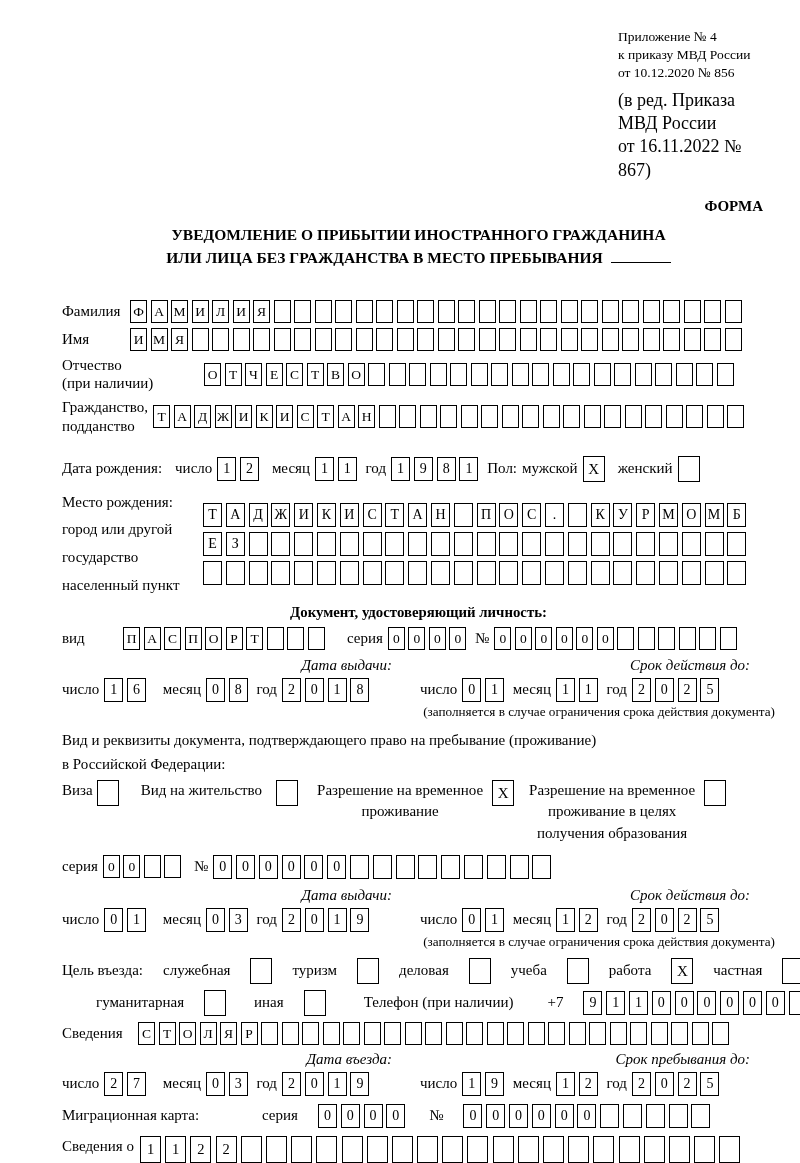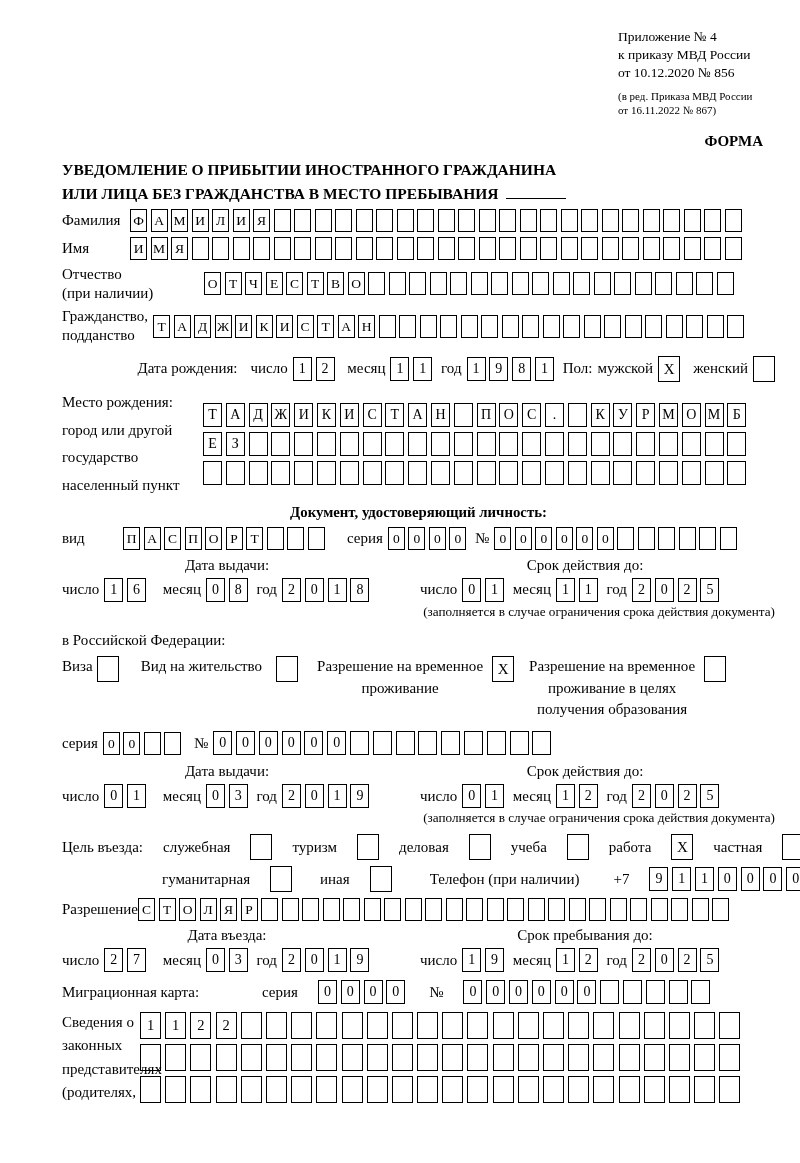--- a/index.html
+++ b/index.html
@@ -4,25 +4,25 @@
 <style>
   html,body{margin:0;padding:0;}
   body{
     width:800px;height:1163px;overflow:hidden;background:#ffffff;color:#000;
     font-family:"Liberation Serif", serif;font-size:15px;
   }
   .page{padding:28px 25px 0 62px;width:713px;}
 
   
   .appendix{margin-left:556px;font-size:13.5px;line-height:1.35;}
-  .appendix .amend{font-size:11px;margin-top:6px;line-height:1.3;}
+  .appendix .amend{font-size:18px;margin-top:6px;line-height:1.3;}
   .forma{text-align:right;padding-right:12px;font-weight:bold;font-size:15px;margin:16px 0 8px;}
 
   
-  .title{font-weight:bold;font-size:15.5px;line-height:1.5;margin-bottom:4px;}
+  .title{text-align:center;font-weight:bold;font-size:15.5px;line-height:1.5;margin-bottom:30px;}
   .blankline{display:inline-block;width:60px;border-bottom:1.8px solid #000;height:12px;margin-left:8px;}
 
   .sec-heading{font-weight:bold;font-size:15.3px;letter-spacing:0.3px;margin:4px 0 14px;}
 
   
   .frow{display:flex;align-items:center;margin-bottom:5px;}
   .lbl{flex:none;line-height:1.25;}
   .lbl .l2{display:block;}
   .cells{display:inline-flex;flex:none;}
   .cell{
@@ -36,21 +36,21 @@
     text-align:center;font-size:15px;line-height:24px;
   }
   .stack{display:flex;flex-direction:column;gap:5px;}
 
   
   .dline{display:flex;align-items:center;gap:5px;}
   .dlabel{flex:none;}
   .dates{display:flex;margin-bottom:2px;}
   .dates .dcol-l{flex:none;width:358px;}
   .dates .dcol-r{flex:1;}
-  .dates .dhead{text-align:center;margin-bottom:4px;width:330px;}
+  .dates .dhead{text-align:right;margin-bottom:4px;width:330px;font-style:italic;}
   .note{font-size:13.2px;text-align:right;margin:2px 0 8px;}
 
   .doc-heading{text-align:center;font-weight:bold;font-size:14.8px;margin:4px 0 6px;}
 
   .intro{line-height:1.6;margin-bottom:4px;}
 
   .opts{display:flex;align-items:flex-start;margin-bottom:10px;}
   .opt-label{text-align:center;line-height:1.45;}
   .gap4{margin-left:4px;} .gap8{margin-left:8px;} .gap14{margin-left:14px;}
   .gap18{margin-left:18px;} .gap22{margin-left:22px;} .gap28{margin-left:28px;}
@@ -220,21 +220,21 @@
         <span class="cell"></span>
         <span class="cell"></span>
         <span class="cell"></span>
         <span class="cell"></span>
         <span class="cell"></span>
         <span class="cell"></span>
         <span class="cell"></span>
       </span>
   </div>
 
-  <div class="dline" style="margin:11px 0 7px;justify-content:flex-end;">
+  <div class="dline" style="margin:20px 0 7px;">
     <span class="dlabel">Дата рождения:</span>
     <span class="dlabel gap8">число</span>
     <span class="cells mid">
         <span class="cell">1</span>
         <span class="cell">2</span>
       </span>
     <span class="dlabel gap4">месяц</span>
     <span class="cells mid">
         <span class="cell">1</span>
         <span class="cell">1</span>
@@ -424,20 +424,21 @@
             <span class="cell">0</span>
             <span class="cell">2</span>
             <span class="cell">5</span>
           </span>
       </div>
     </div>
   </div>
   <div class="note">(заполняется в случае ограничения срока действия документа)</div>
 
   <div class="intro">
+    <div>Вид и реквизиты документа, подтверждающего право на пребывание (проживание)</div>
     <div>в Российской Федерации:</div>
   </div>
 
   <div class="opts">
     <span class="opt-label">Виза</span>
     <span class="cbox gap4"></span>
     <span class="opt-label gap22">Вид на жительство</span>
     <span class="cbox gap14"></span>
     <span class="opt-label gap18" style="width:168px;">
       <span>Разрешение на временное</span><br>
@@ -539,21 +540,21 @@
     <span class="t">учеба</span>
     <span class="cbox"></span>
     <span class="t">работа</span>
     <span class="cbox">X</span>
     <span class="t">частная</span>
     <span class="cbox"></span>
     <span class="t">транзит</span>
     <span class="cbox"></span>
   </div>
 
-  <div class="purpose" style="margin-left:100px;">
+  <div class="purpose" style="margin-left:34px;">
     <span class="t">гуманитарная</span>
     <span class="cbox"></span>
     <span class="t gap8">иная</span>
     <span class="cbox"></span>
     <span class="t gap18">Телефон (при наличии)</span>
     <span class="t gap14">+7</span>
     <span class="cells mid">
         <span class="cell">9</span>
         <span class="cell">1</span>
         <span class="cell">1</span>
@@ -561,21 +562,21 @@
         <span class="cell">0</span>
         <span class="cell">0</span>
         <span class="cell">0</span>
         <span class="cell">0</span>
         <span class="cell">0</span>
         <span class="cell"></span>
       </span>
   </div>
 
   <div class="frow" style="margin-bottom:6px;">
-    <span class="lbl" style="width:76px;">Разрешение</span>
+    <span class="lbl" style="width:76px;">Сведения</span>
     <span class="cells">
         <span class="cell">С</span>
         <span class="cell">Т</span>
         <span class="cell">О</span>
         <span class="cell">Л</span>
         <span class="cell">Я</span>
         <span class="cell">Р</span>
         <span class="cell"></span>
         <span class="cell"></span>
         <span class="cell"></span>

